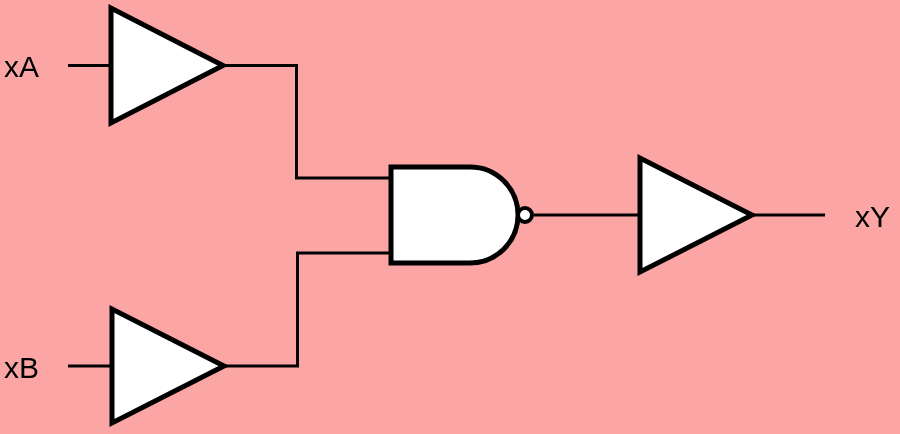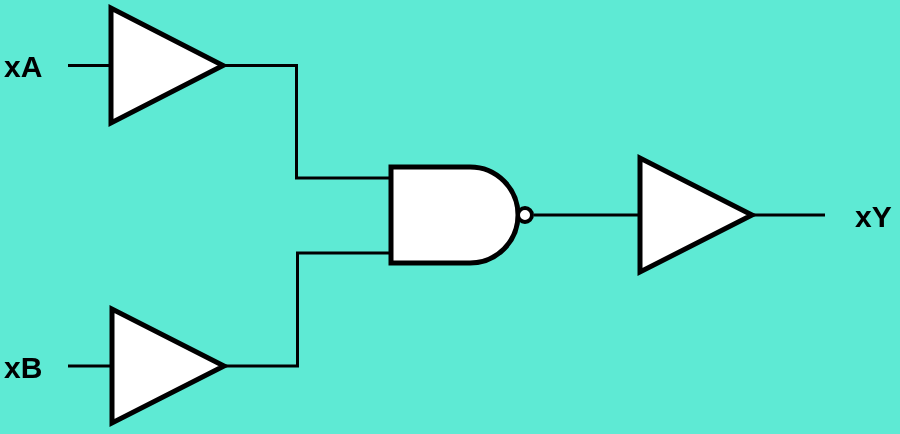--- a/index.html
+++ b/index.html
@@ -7,22 +7,21 @@
     padding: 0;
     background: #ffffff;
     width: 900px;
     height: 434px;
     overflow: hidden;
   }
   .diagram-stage {
     position: relative;
     width: 900px;
     height: 434px;
-    background: #5eead4;
-    font-weight: bold;
+    background: #fca5a5;
   }
   svg {
     display: block;
     width: 900px;
     height: 434px;
   }
   .wire {
     fill: none;
     stroke: #000000;
     stroke-width: 3;

